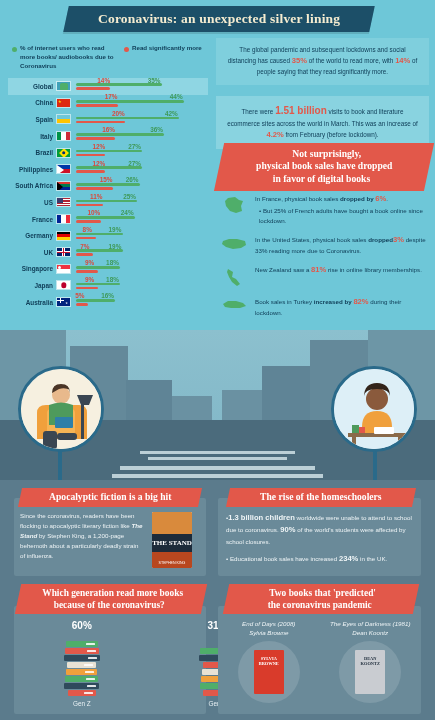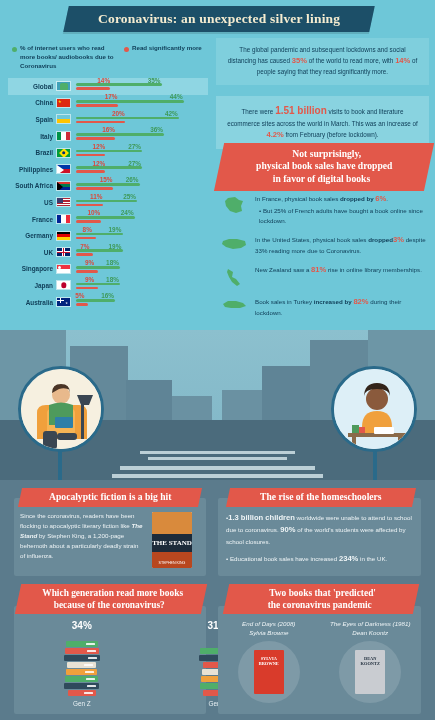--- a/index.html
+++ b/index.html
@@ -498,21 +498,21 @@
       </div>
     </div>
 
     <div class="card" style="left:14px;top:126px;width:192px;height:108px;"></div>
     <div class="sec-banner" style="left:18px;top:104px;width:186px;height:30px;flex-direction:column;">
       <span style="font-size:9.4px;">Which generation read more books</span>
       <span style="font-size:9.4px;">because of the coronavirus?</span>
     </div>
     <div class="gen-wrap" id="gens" style="left:0;top:140px;padding:0 14px;">
         <div class="gen">
-          <div class="gen-pct">34%</div>
+          <div class="gen-pct">60%</div>
           <div class="stack">
             <div class="bk" style="background:#e2584a;width:28px"></div>
             <div class="bk" style="background:#2f4a5c;width:35px"></div>
             <div class="bk" style="background:#4fae6a;width:33px"></div>
             <div class="bk" style="background:#f0a03c;width:31px"></div>
             <div class="bk" style="background:#e8e2d4;width:29px"></div>
             <div class="bk" style="background:#2f4a5c;width:36px"></div>
             <div class="bk" style="background:#e2584a;width:34px"></div>
             <div class="bk" style="background:#4fae6a;width:32px"></div>
           </div>

